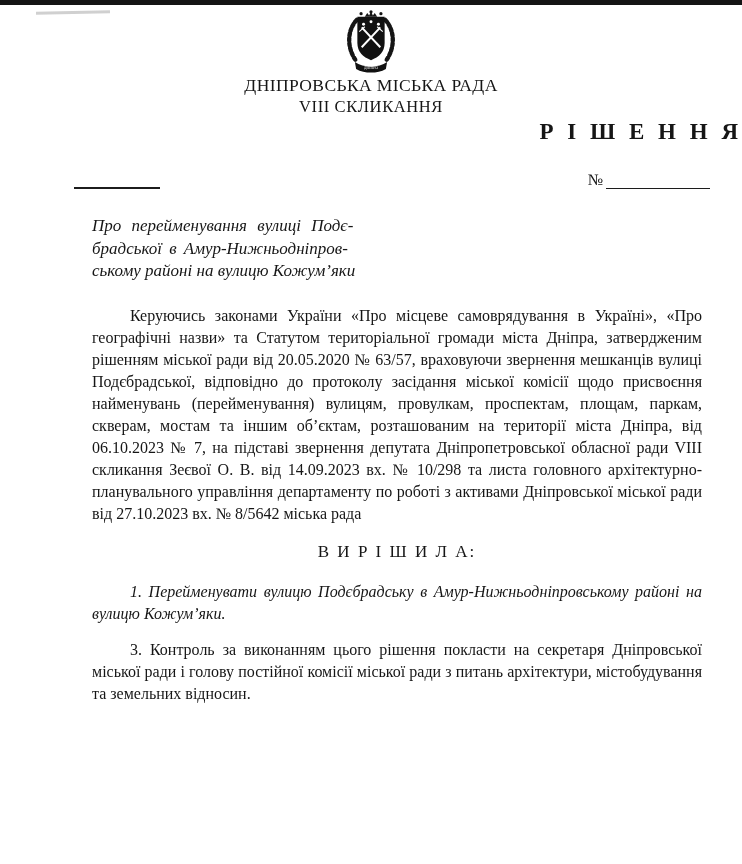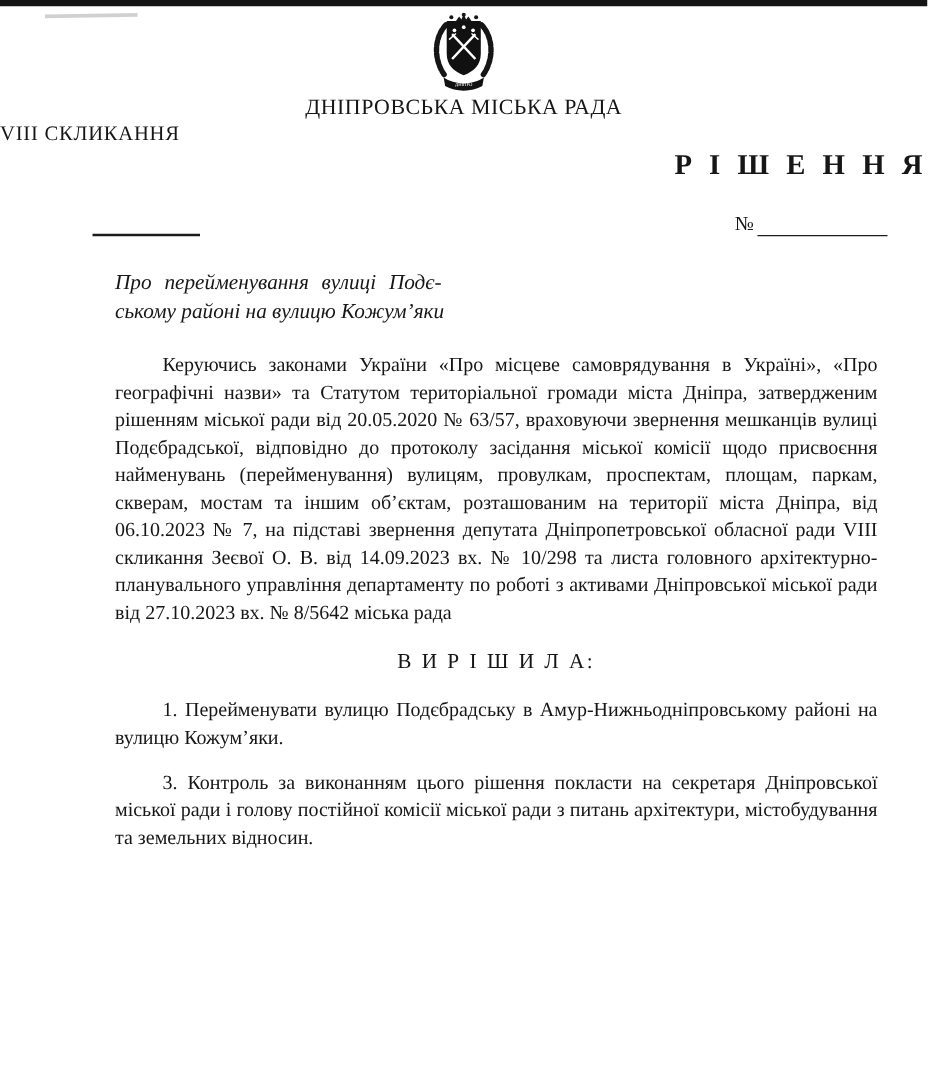--- a/index.html
+++ b/index.html
@@ -11,37 +11,37 @@
     overflow:hidden;
     position:relative;
   }
   .topbar{height:5px;background:#141414;width:742px;}
   .scan-noise{
     position:absolute;top:11px;left:36px;width:74px;height:3px;
     background:#555;opacity:.28;transform:rotate(-1deg);
   }
   .emblem-row{display:flex;justify-content:center;margin-top:3px;}
   .h-org{font-size:17.5px;text-align:center;margin-top:1px;letter-spacing:.4px;}
-  .h-conv{font-size:16.5px;text-align:left;margin-top:1px;letter-spacing:.6px;}
+  .h-conv{font-size:16.5px;text-align:center;margin-top:1px;letter-spacing:.6px;}
   .h-type{font-size:23px;font-weight:700;text-align:right;letter-spacing:4px;margin-top:2px;}
   .numrow{
     display:flex;justify-content:space-between;align-items:flex-end;
     margin:26px 32px 0 74px;height:18px;font-size:16px;
   }
   .blankline{display:inline-block;width:86px;border-bottom:2px solid #1c1c1c;height:14px;}
   .numright{display:flex;align-items:flex-end;}
   .numline{display:inline-block;width:104px;border-bottom:1.5px solid #1c1c1c;height:13px;margin-left:3px;}
   .content{margin-left:92px;width:610px;font-size:16px;line-height:22px;}
   .title-block{margin-top:26px;font-size:17px;line-height:22.5px;width:330px;font-style:italic;}
   .title-line.l1{word-spacing:6px;}
   .title-line.l2{word-spacing:3px;}
   .preamble{margin:22px 0 0 0;text-align:justify;text-indent:38px;}
   .resolved{margin-top:16px;text-align:center;font-size:17px;letter-spacing:2px;}
   .res-item{margin:14px 0 0 0;text-align:justify;text-indent:38px;}
-  .res-item.first{margin-top:18px;}
+  .res-item.first{margin-top:18px;font-style:italic;}
   .sigrow{display:flex;justify-content:space-between;align-items:flex-end;margin-top:34px;font-size:17px;}
 </style>
 </head>
 <body>
 
 <div class="topbar"></div>
 <div class="scan-noise"></div>
 
 <div class="emblem-row">
   <svg viewBox="0 0 100 104" width="62" height="66" xmlns="http://www.w3.org/2000/svg">
@@ -75,20 +75,21 @@
   <span class="numright">
     <span>№</span>
     <span class="numline"></span>
   </span>
 </div>
 
 <div class="content">
 
   <div class="title-block">
     <div class="title-line l1">Про перейменування вулиці Подє-</div>
+    <div class="title-line l2">брадської в Амур-Нижньодніпров-</div>
     <div class="title-line l3">ському районі на вулицю Кожум’яки</div>
   </div>
 
   <p class="preamble">Керуючись законами України «Про місцеве самоврядування в Україні», «Про географічні назви» та Статутом територіальної громади міста Дніпра, затвердженим рішенням міської ради від 20.05.2020 № 63/57, враховуючи звернення мешканців вулиці Подєбрадської, відповідно до протоколу засідання міської комісії щодо присвоєння найменувань (перейменування) вулицям, провулкам, проспектам, площам, паркам, скверам, мостам та іншим об’єктам, розташованим на території міста Дніпра, від 06.10.2023 № 7, на підставі звернення депутата Дніпропетровської обласної ради VIII скликання Зеєвої О. В. від 14.09.2023 вх. № 10/298 та листа головного архітектурно-планувального управління департаменту по роботі з активами Дніпровської міської ради від 27.10.2023 вх. № 8/5642 міська рада</p>
 
   <div class="resolved">В И Р І Ш И Л А:</div>
 
   <p class="res-item first">1. Перейменувати вулицю Подєбрадську в Амур-Нижньодніпровському районі на вулицю Кожум’яки.</p>
   <p class="res-item">3. Контроль за виконанням цього рішення покласти на секретаря Дніпровської міської ради і голову постійної комісії міської ради з питань архітектури, містобудування та земельних відносин.</p>
 

